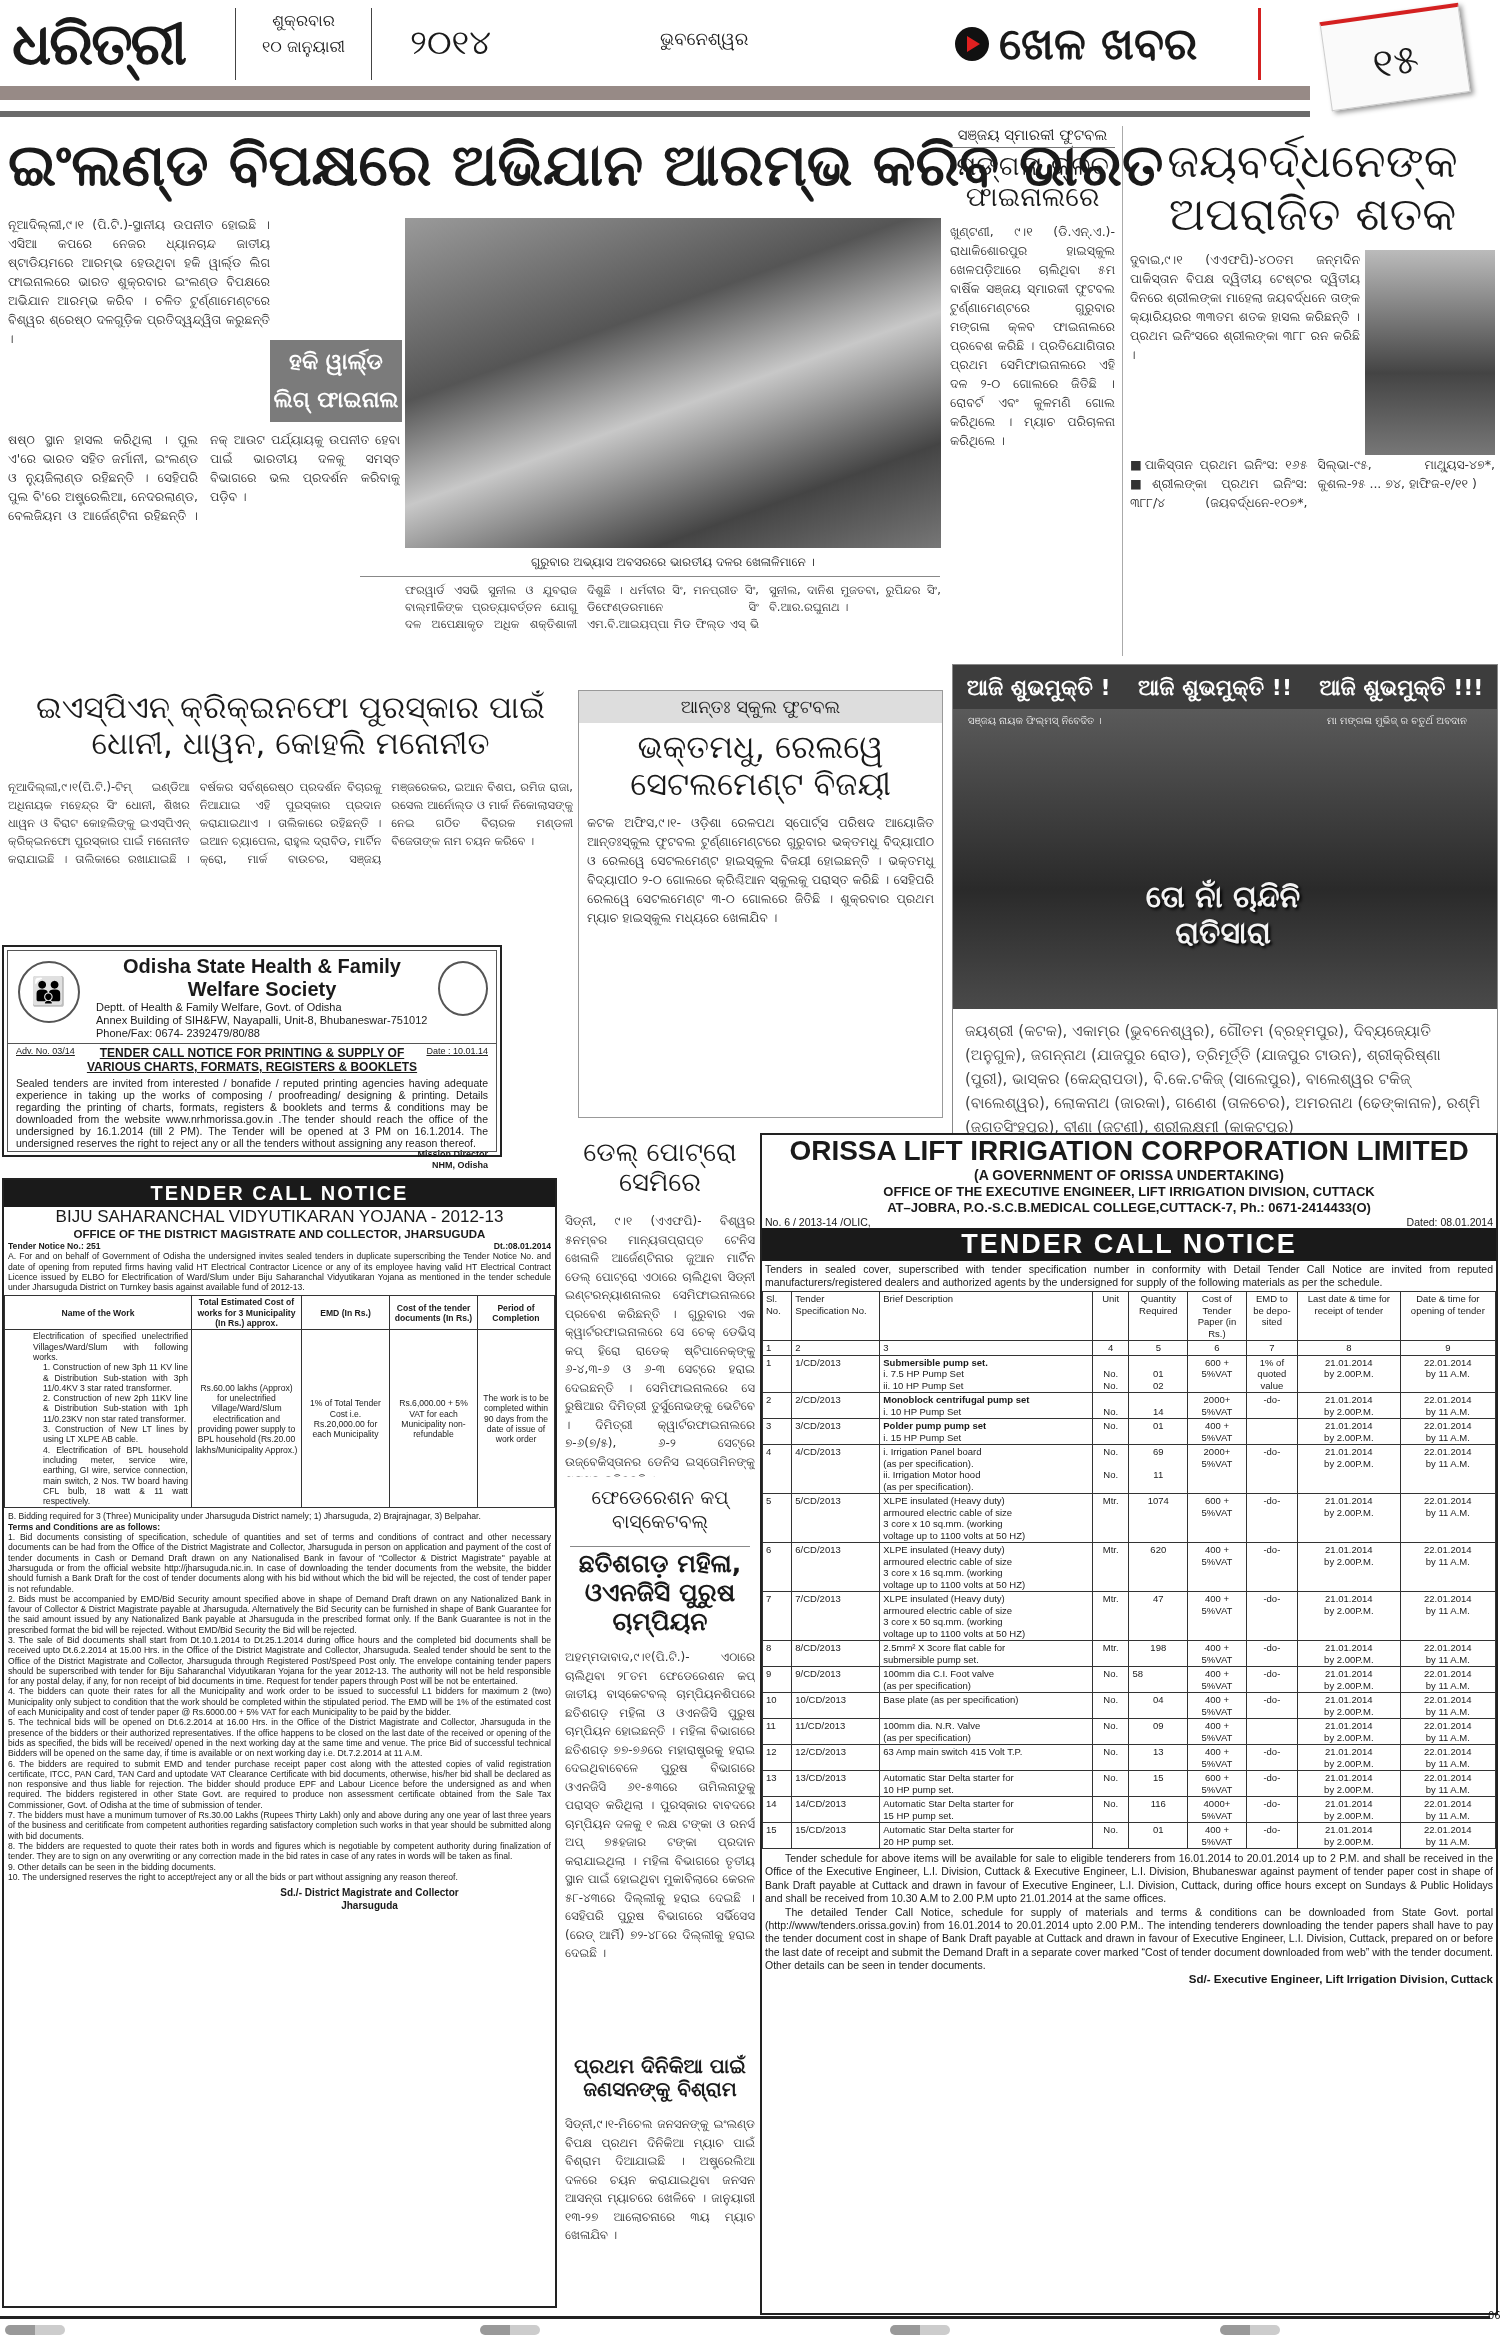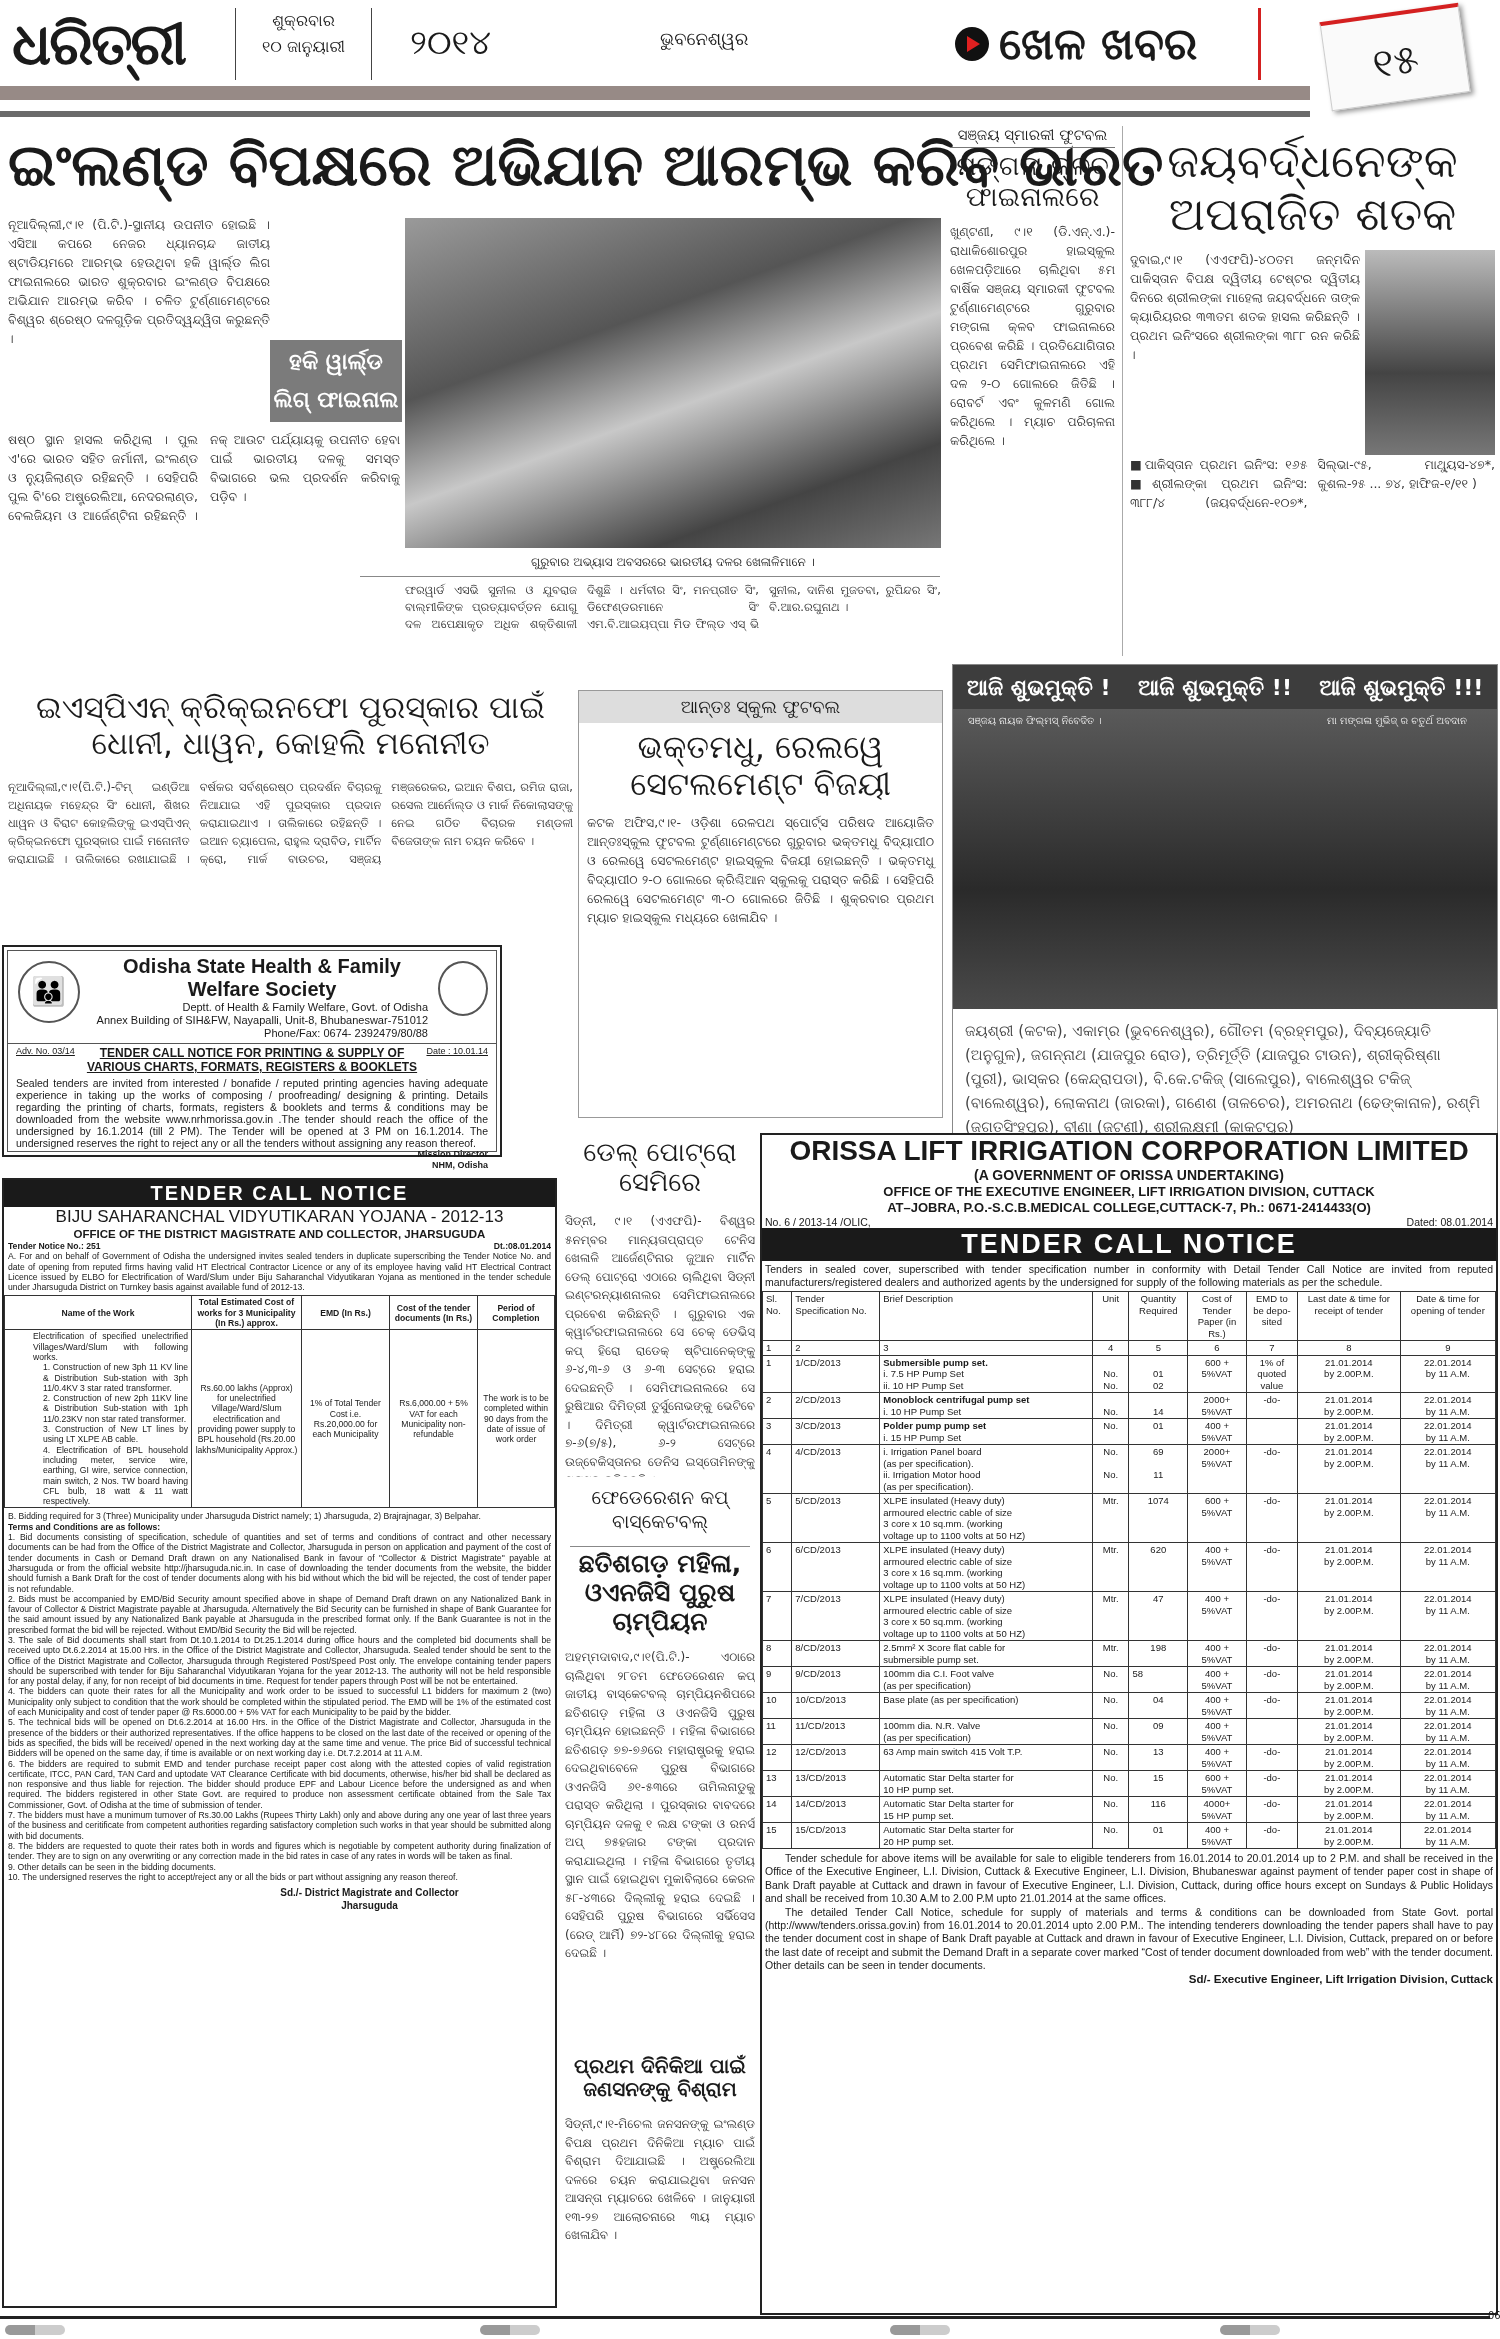--- a/index.html
+++ b/index.html
@@ -30,21 +30,21 @@
   .movie-ad { left: 952px; top: 664px; width: 546px; height: 482px; border: 1px solid #888; }
   .movie-top { height: 44px; background: #3d3d3d; color: #fff; font-size: 22px; font-weight: bold; display: flex; justify-content: space-around; align-items: center; }
   .movie-img { height: 300px; background: linear-gradient(180deg,#5a5a5a 0%, #2a2a2a 60%, #4a4a4a 100%); position: relative; color: #eee; }
   .movie-venues { padding: 10px 12px; font-size: 15px; line-height: 24px; color: #444; background: #fff; }
 
   
   .box { border: 2px solid #222; background: #fff; }
   .nhm { left: 2px; top: 945px; width: 500px; height: 212px; }
   .nhm-inner { border: 1px solid #555; margin: 3px; height: calc(100% - 6px); padding: 4px 8px; }
   .nhm-title { font-family: "Liberation Sans", sans-serif; font-size: 20px; font-weight: bold; text-align: center; }
-  .nhm-sub { font-family: "Liberation Sans", sans-serif; font-size: 11px; text-align: right; line-height: 13px; }
+  .nhm-sub { font-family: "Liberation Sans", sans-serif; font-size: 11px; text-align: left; line-height: 13px; }
   .nhm-logo { position: absolute; left: 10px; top: 10px; width: 62px; height: 62px; border-radius: 50%; border: 2px solid #555; font-size: 28px; text-align: center; line-height: 58px; }
   .nhm-seal { position: absolute; right: 8px; top: 10px; width: 50px; height: 55px; border-radius: 50%; border: 2px solid #555; }
   .nhm-tender-title { font-family: "Liberation Sans", sans-serif; font-size: 12px; font-weight: bold; text-align: center; text-decoration: underline; line-height: 14px; }
   .nhm-body { font-family: "Liberation Sans", sans-serif; font-size: 10.5px; line-height: 12px; text-align: justify; }
 
   .bsvy { left: 2px; top: 1178px; width: 555px; height: 1130px; }
   .bsvy-hdr { background: #1a1a1a; color: #fff; font-family: "Liberation Sans", sans-serif; font-weight: bold; font-size: 20px; text-align: center; letter-spacing: 2px; padding: 2px 0; }
   .bsvy .sans { font-family: "Liberation Sans", sans-serif; }
   .t-small { font-size: 8.6px; line-height: 10.3px; }
   table.tender { border-collapse: collapse; width: 100%; font-family: "Liberation Sans", sans-serif; }
@@ -116,20 +116,21 @@
 
 <div class="abs movie-ad">
   <div class="movie-top">
     <span>ଆଜି ଶୁଭମୁକ୍ତି !</span>
     <span>ଆଜି ଶୁଭମୁକ୍ତି !!</span>
     <span>ଆଜି ଶୁଭମୁକ୍ତି !!!</span>
   </div>
   <div class="movie-img">
     <div style="position:absolute;left:15px;top:6px;font-size:10px;">ସଞ୍ଜୟ ନାୟକ ଫିଲ୍ମସ୍ ନିବେଦିତ ।</div>
     <div style="position:absolute;right:30px;top:6px;font-size:10px;">ମା ମଙ୍ଗଳା ମୁଭିଜ୍ ର ଚତୁର୍ଥ ଅବଦାନ</div>
+    <div style="position:absolute;left:170px;top:170px;width:200px;font-size:30px;font-weight:bold;color:#f4f4f4;text-align:center;text-shadow:2px 2px 3px #000;">ତୋ ନାଁ ଚାନ୍ଦିନି ରାତିସାରା</div>
   </div>
   <div class="movie-venues">ଜୟଶ୍ରୀ (କଟକ), ଏକାମ୍ର (ଭୁବନେଶ୍ୱର), ଗୌତମ (ବ୍ରହ୍ମପୁର), ଦିବ୍ୟଜ୍ୟୋତି (ଅନୁଗୁଳ), ଜଗନ୍ନାଥ (ଯାଜପୁର ରୋଡ), ତ୍ରିମୂର୍ତ୍ତି (ଯାଜପୁର ଟାଉନ), ଶ୍ରୀକ୍ରିଷ୍ଣା (ପୁରୀ), ଭାସ୍କର (କେନ୍ଦ୍ରାପଡା), ବି.କେ.ଟକିଜ୍ (ସାଲେପୁର), ବାଲେଶ୍ୱର ଟକିଜ୍ (ବାଲେଶ୍ୱର), ଲୋକନାଥ (ଜାରକା), ଗଣେଶ (ତାଳଚେର), ଅମରନାଥ (ଢେଙ୍କାନାଳ), ରଶ୍ମି (ଜଗତସିଂହପୁର), ବୀଣା (ଜଟଣୀ), ଶ୍ରୀଲକ୍ଷ୍ମୀ (କାକଟପୁର)</div>
 </div>
 
 <div class="abs box nhm">
   <div class="nhm-inner" style="position:relative;">
     <div class="nhm-logo">👪</div>
     <div class="nhm-seal"></div>
     <div style="margin-left:80px;margin-right:60px;">
       <div class="nhm-title">Odisha State Health &amp; Family Welfare Society</div>

